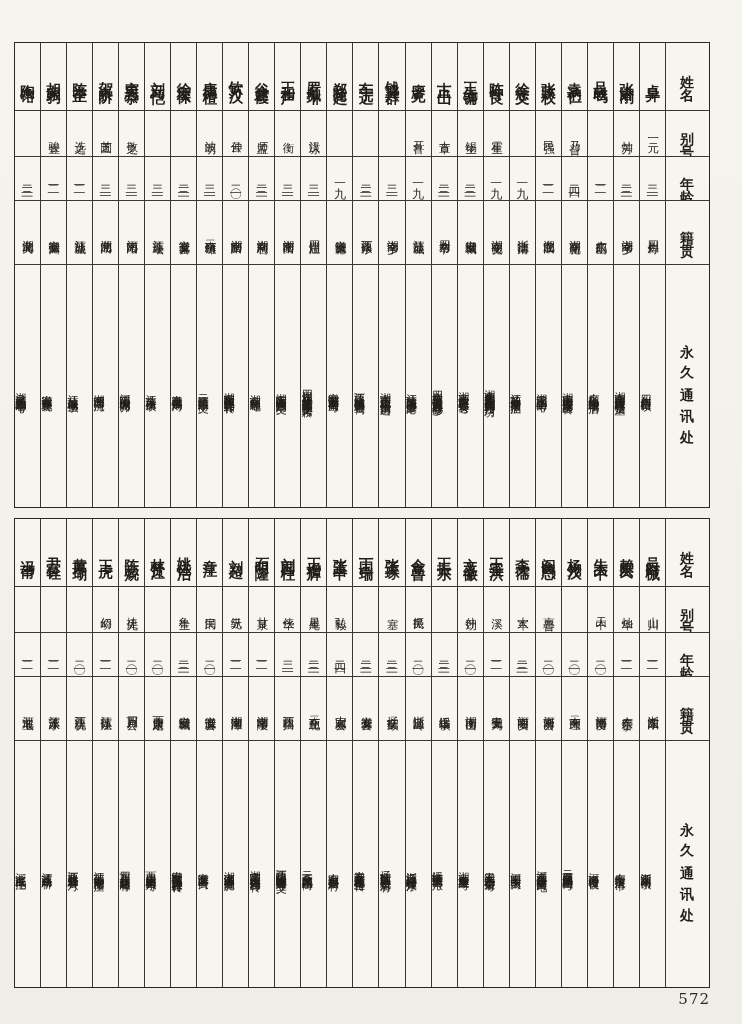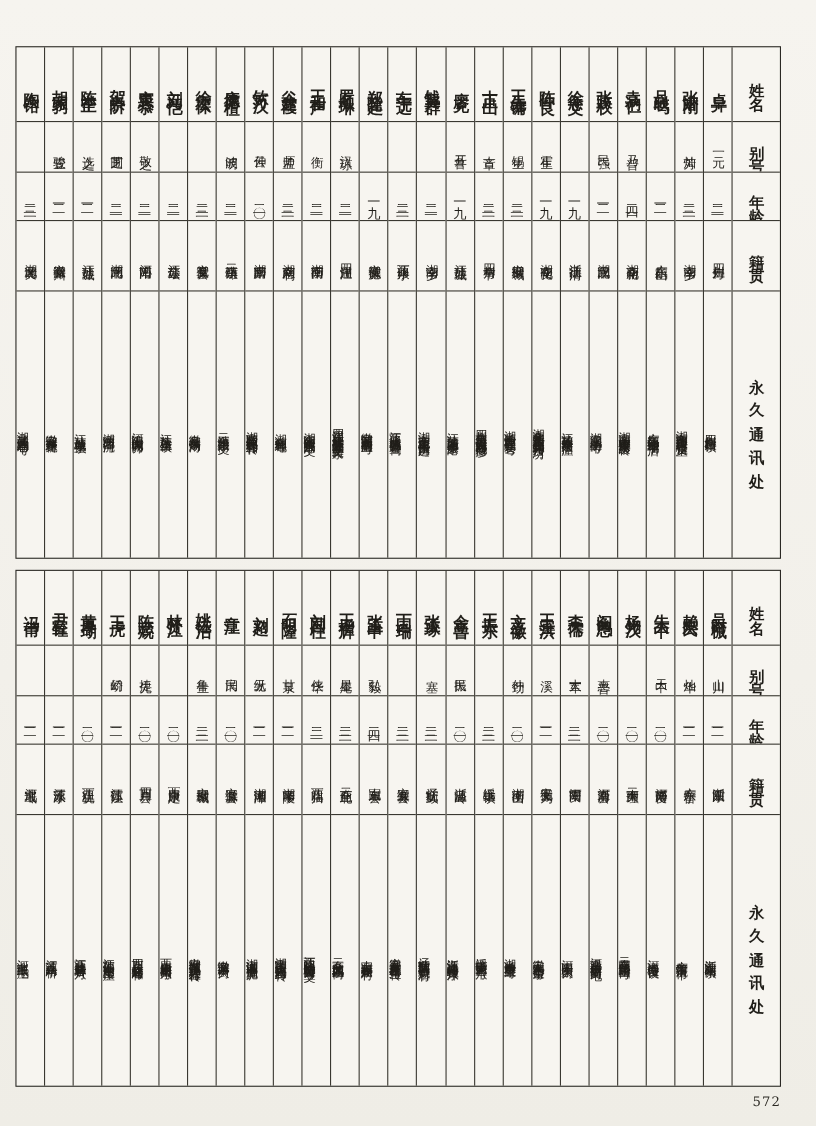--- a/index.html
+++ b/index.html
@@ -40,21 +40,21 @@
   }
   .p-name{font-size:14.5px;font-weight:bold;letter-spacing:0.28em;}
   .p-alias{font-size:11.5px;letter-spacing:0.15em;}
   .p-age{font-size:12px;letter-spacing:0.2em;}
   .p-native{font-size:11.5px;letter-spacing:0.08em;}
   .p-addr{font-size:11px;letter-spacing:0.09em;}
   .h-txt{font-size:14px;font-weight:bold;letter-spacing:0.9em;}
   .h-addr{font-size:14px;font-weight:bold;letter-spacing:1.55em;}
   .page-num{
     position:absolute;right:32px;bottom:16px;
-    font-size:12px;color:#2b2923;letter-spacing:1px;
+    font-size:15px;color:#2b2923;letter-spacing:1px;
     font-family:"DejaVu Serif","Liberation Serif",serif;
   }
 </style>
 </head>
 <body>
 
 <div class="page">
 
   <div class="roster top">
     <div class="col header-col">

